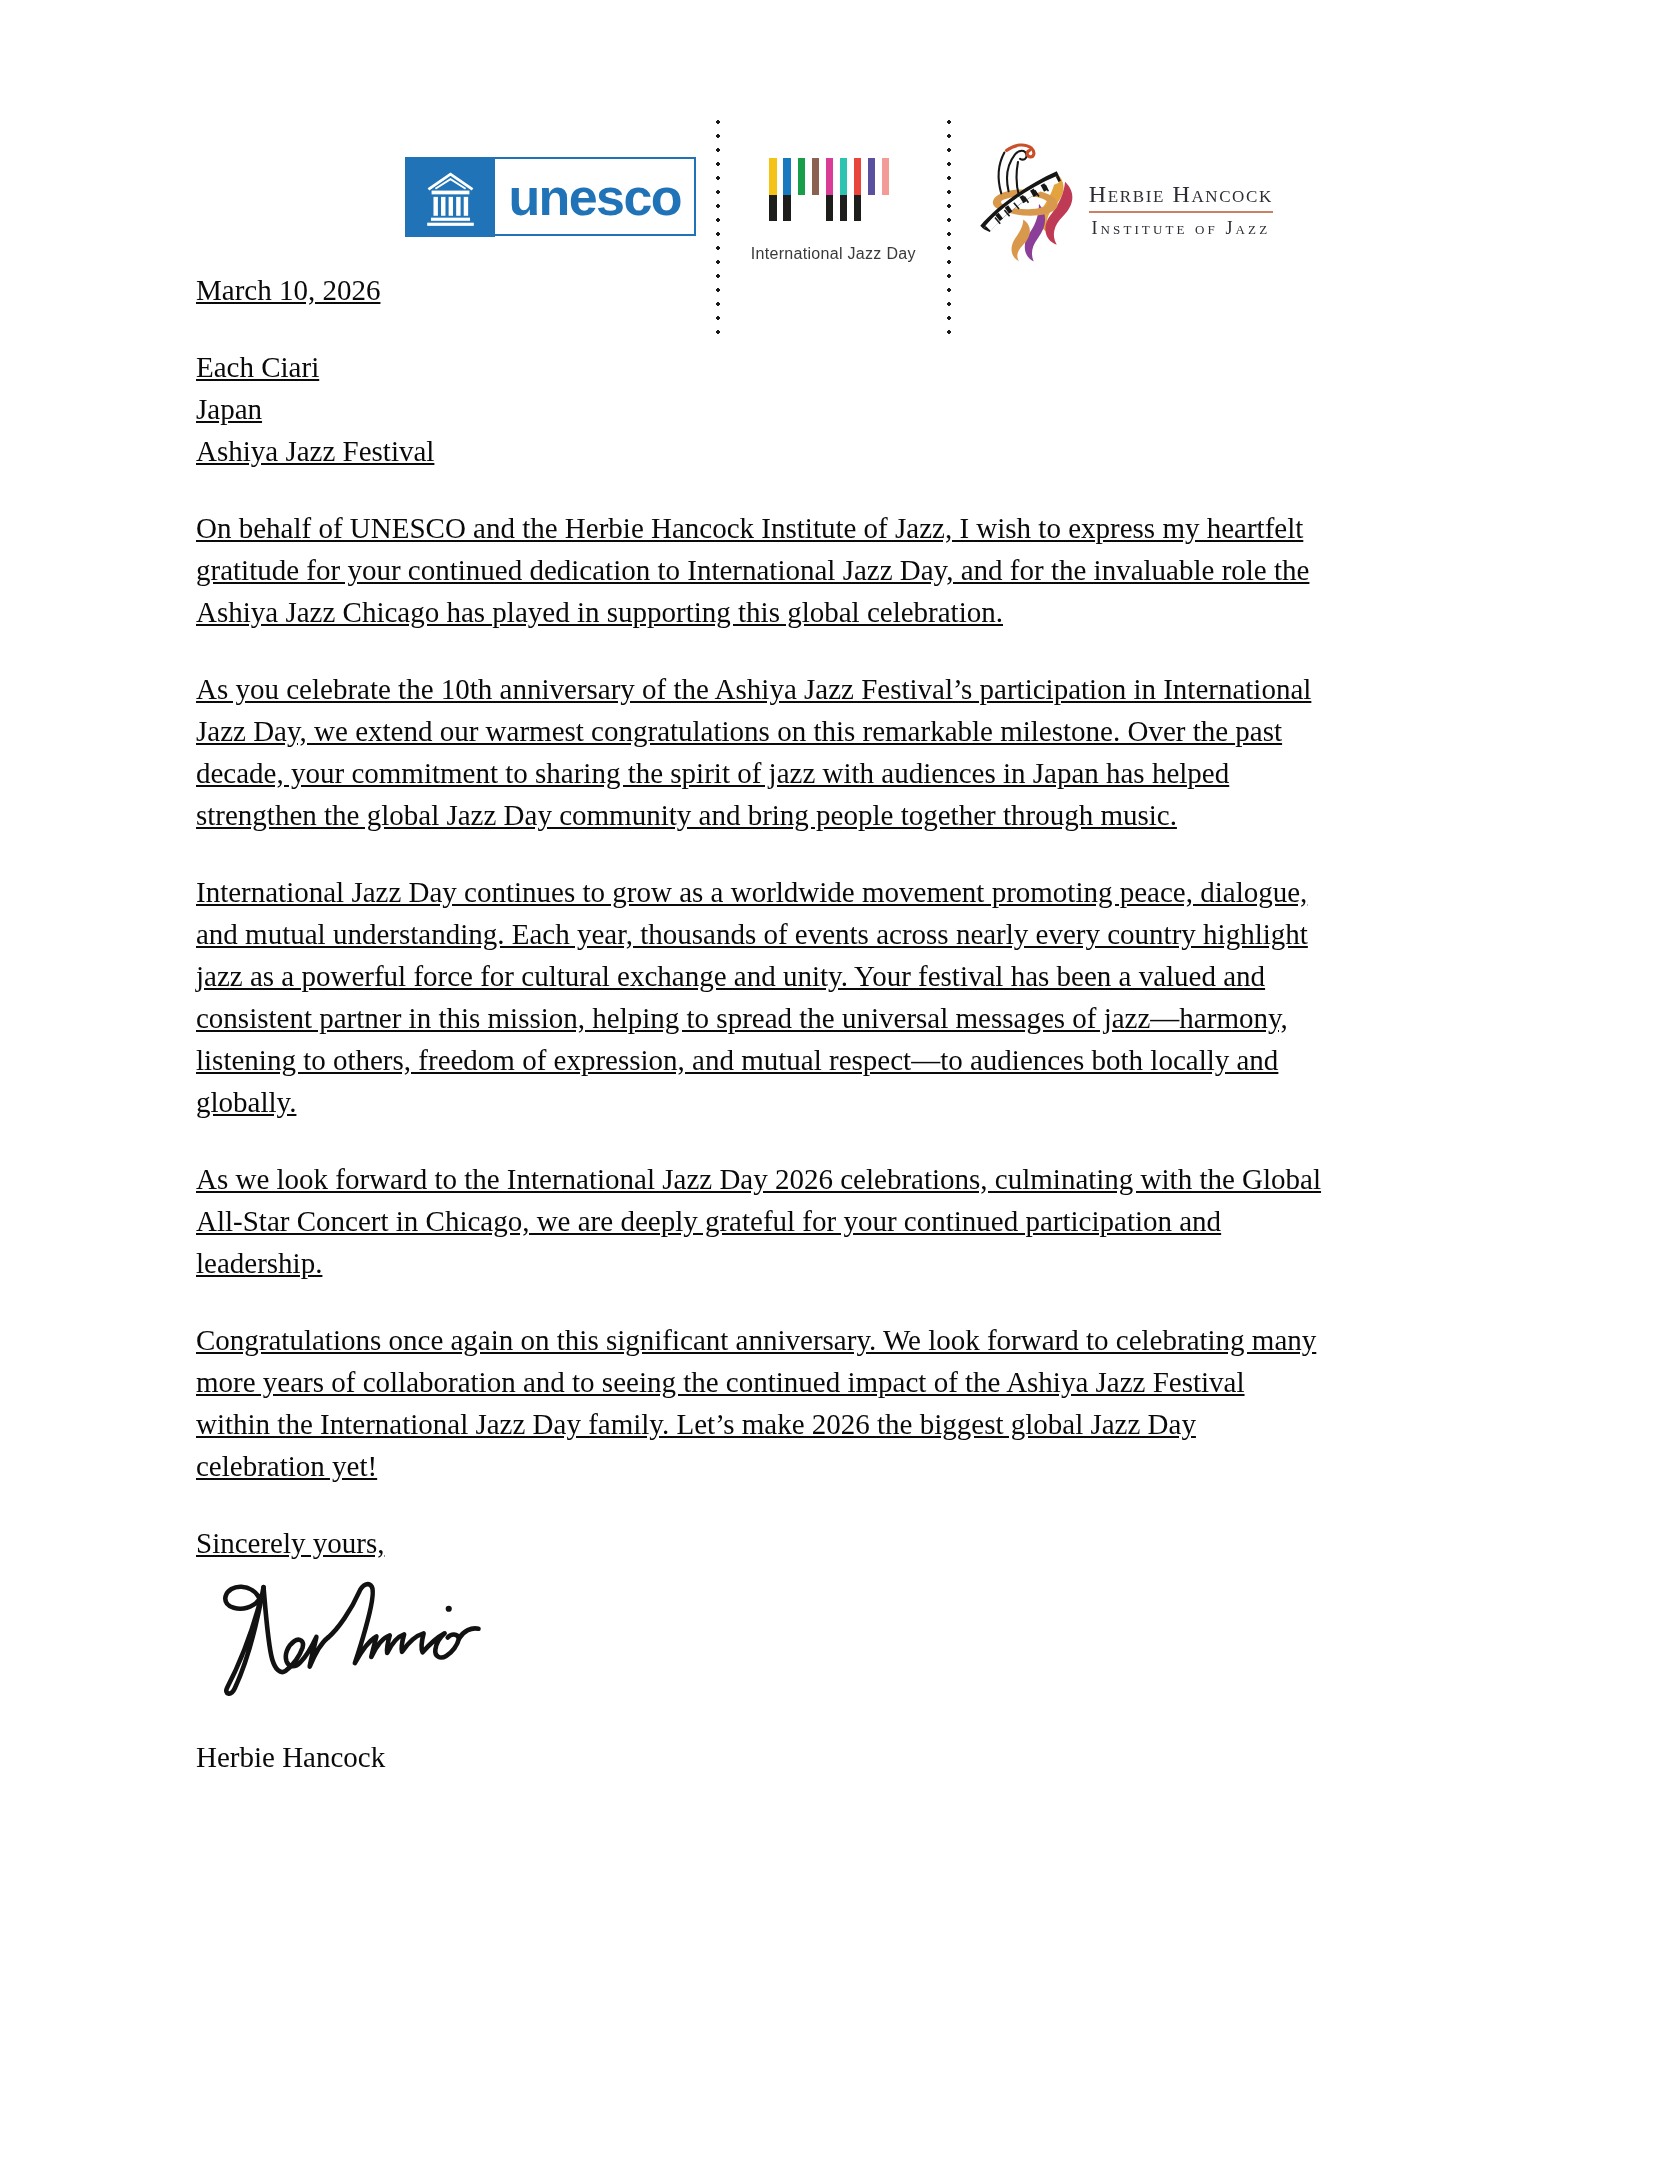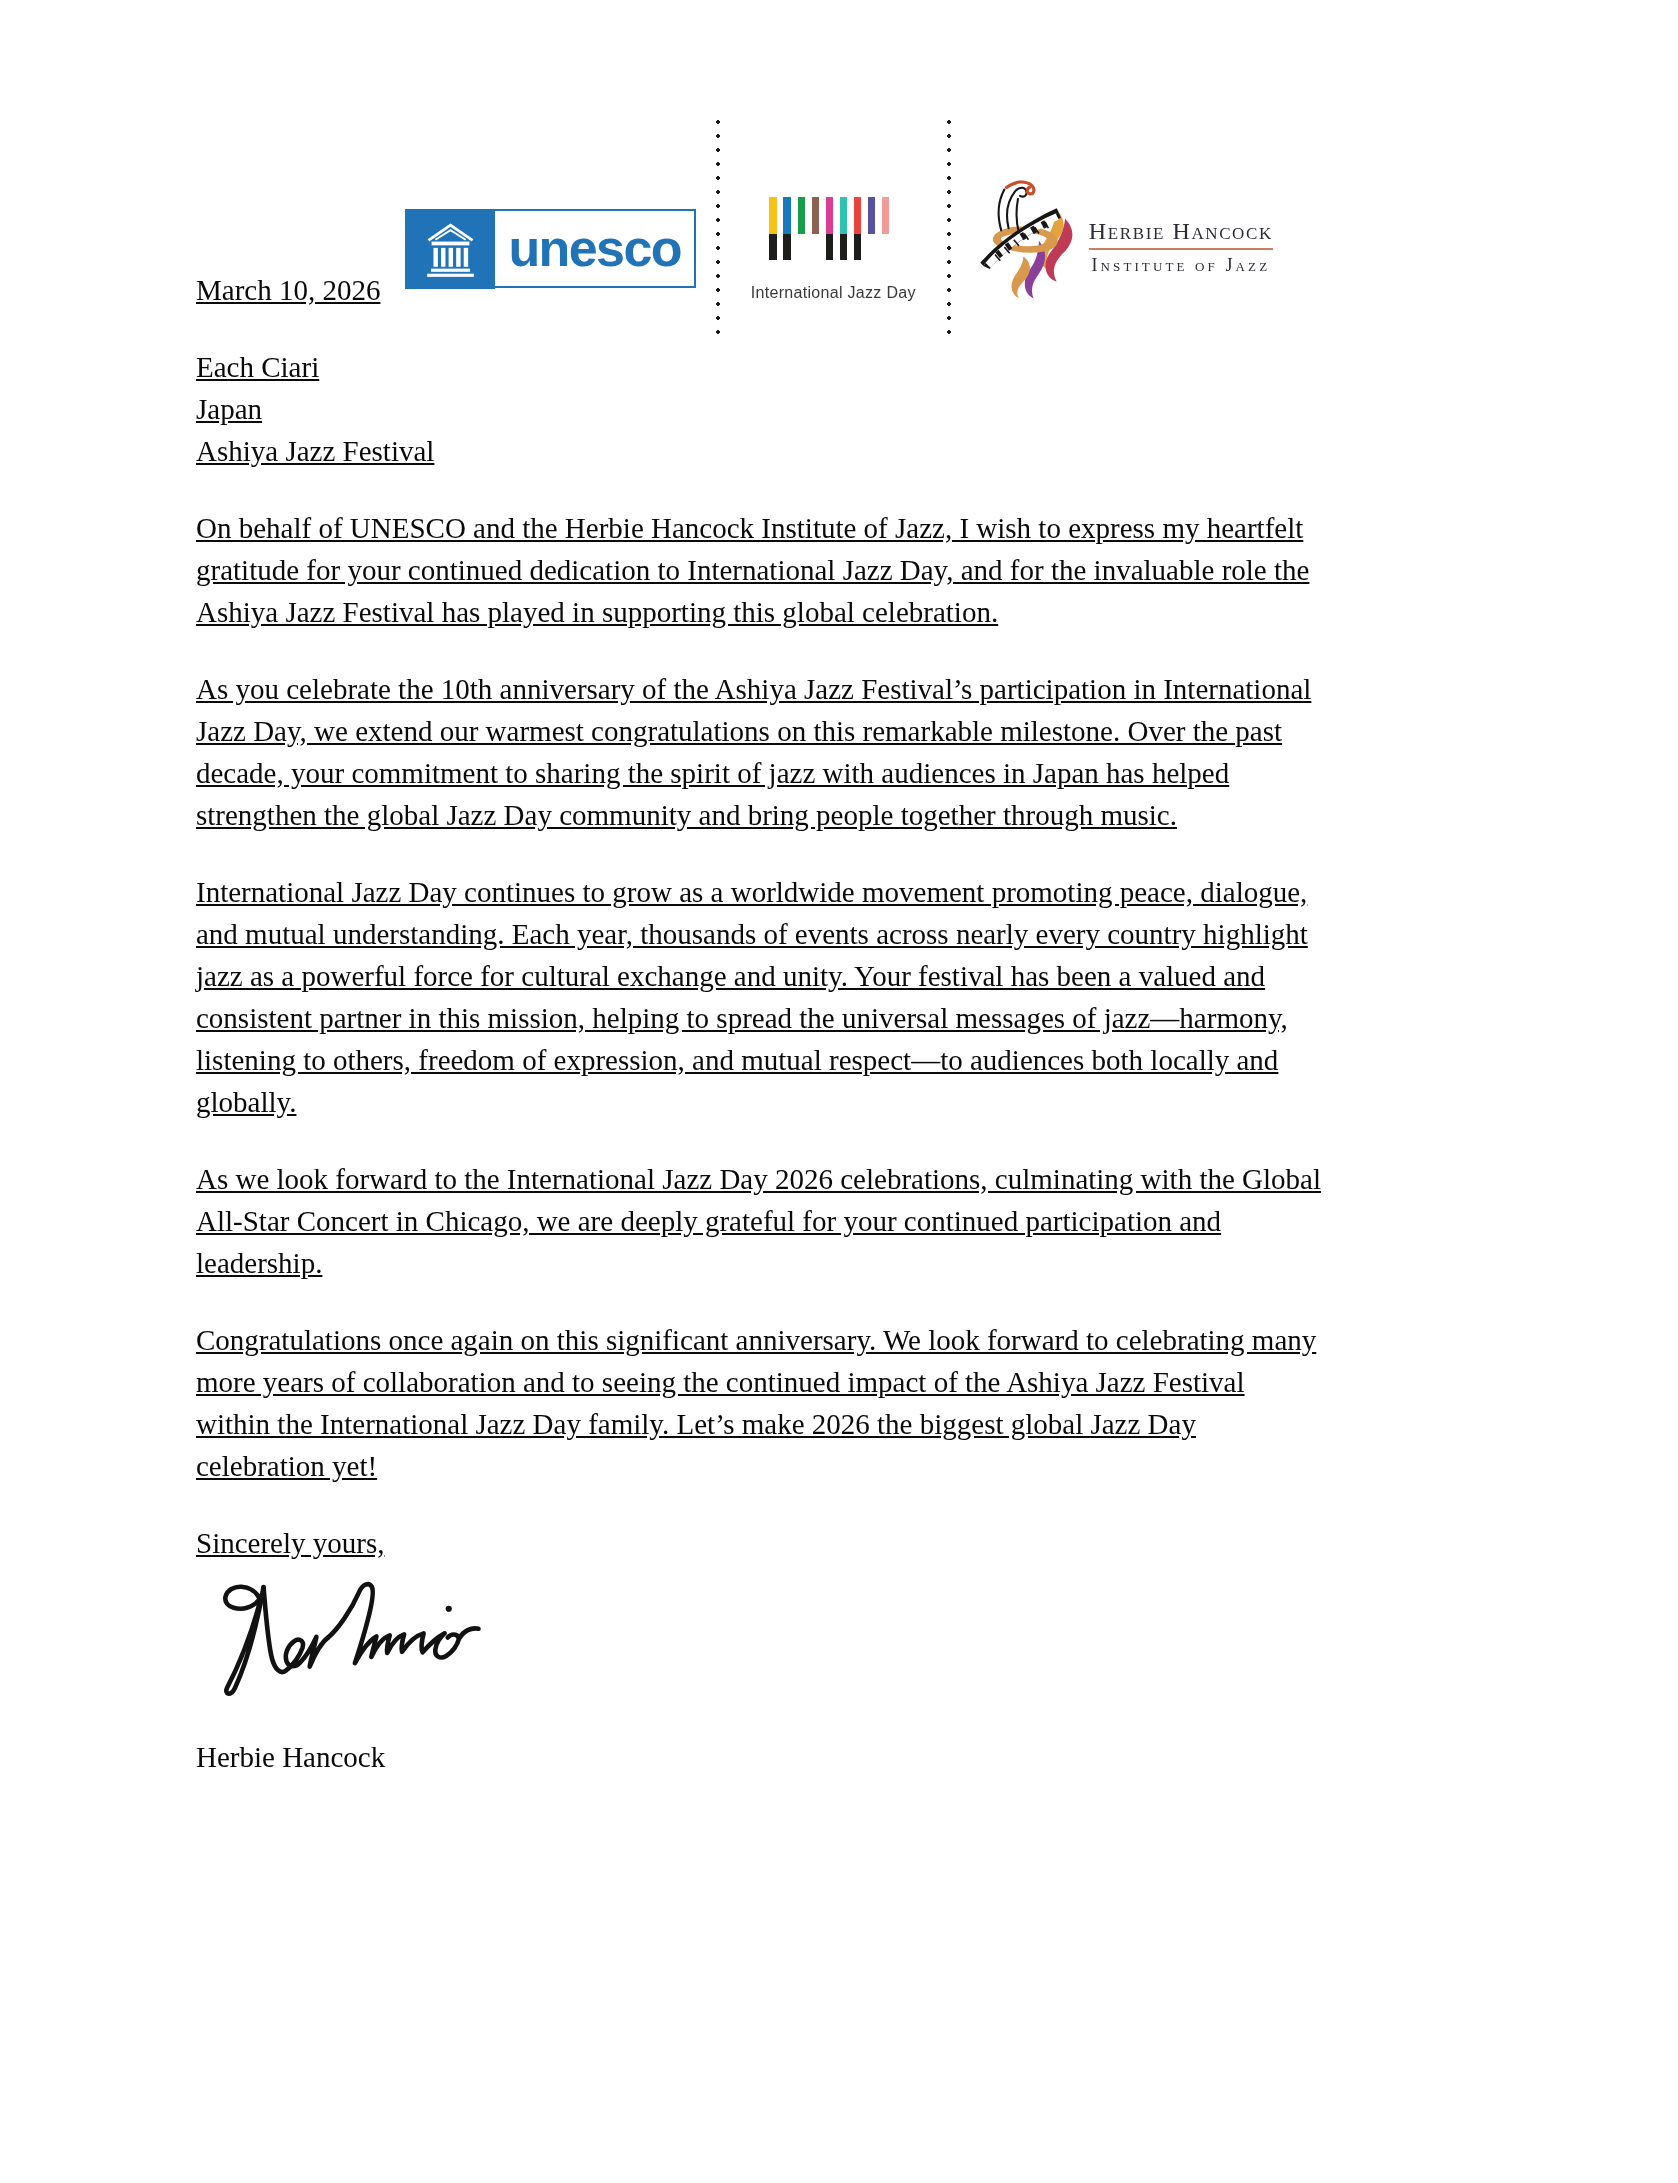--- a/index.html
+++ b/index.html
@@ -8,21 +8,21 @@
     width:1678px;height:2183px;
     background:#ffffff;
     font-family:"Liberation Serif", serif;
     color:#0a0a0a;
     overflow:hidden;
   }
 
   
   .header{
     position:absolute;top:110px;left:0;right:0;
-    display:flex;justify-content:center;align-items:center;
+    display:flex;justify-content:center;align-items:flex-start;
   }
 
   
   .unesco-logo{display:flex;margin-top:47px;}
   .unesco-emblem{
     width:90px;height:80px;background:#2173b8;
     display:flex;align-items:center;justify-content:center;
   }
   .unesco-wordbox{
     width:199px;height:75px;background:#ffffff;
@@ -201,21 +201,21 @@
   </div>
 
   <div class="letter">
     <div class="block">March 10, 2026</div>
 
     <div class="block"><div>Each Ciari</div><div>Japan</div><div>Ashiya Jazz Festival</div></div>
 
 
     <p class="block">On behalf of UNESCO and the Herbie Hancock Institute of Jazz, I wish to express my heartfelt
 gratitude for your continued dedication to International Jazz Day, and for the invaluable role the
-Ashiya Jazz Festival has played in supporting this global celebration.</p>
+Ashiya Jazz Chicago has played in supporting this global celebration.</p>
     <p class="block">As you celebrate the 10th anniversary of the Ashiya Jazz Festival’s participation in International
 Jazz Day, we extend our warmest congratulations on this remarkable milestone. Over the past
 decade, your commitment to sharing the spirit of jazz with audiences in Japan has helped
 strengthen the global Jazz Day community and bring people together through music.</p>
     <p class="block">International Jazz Day continues to grow as a worldwide movement promoting peace, dialogue,
 and mutual understanding. Each year, thousands of events across nearly every country highlight
 jazz as a powerful force for cultural exchange and unity. Your festival has been a valued and
 consistent partner in this mission, helping to spread the universal messages of jazz—harmony,
 listening to others, freedom of expression, and mutual respect—to audiences both locally and
 globally.</p>

